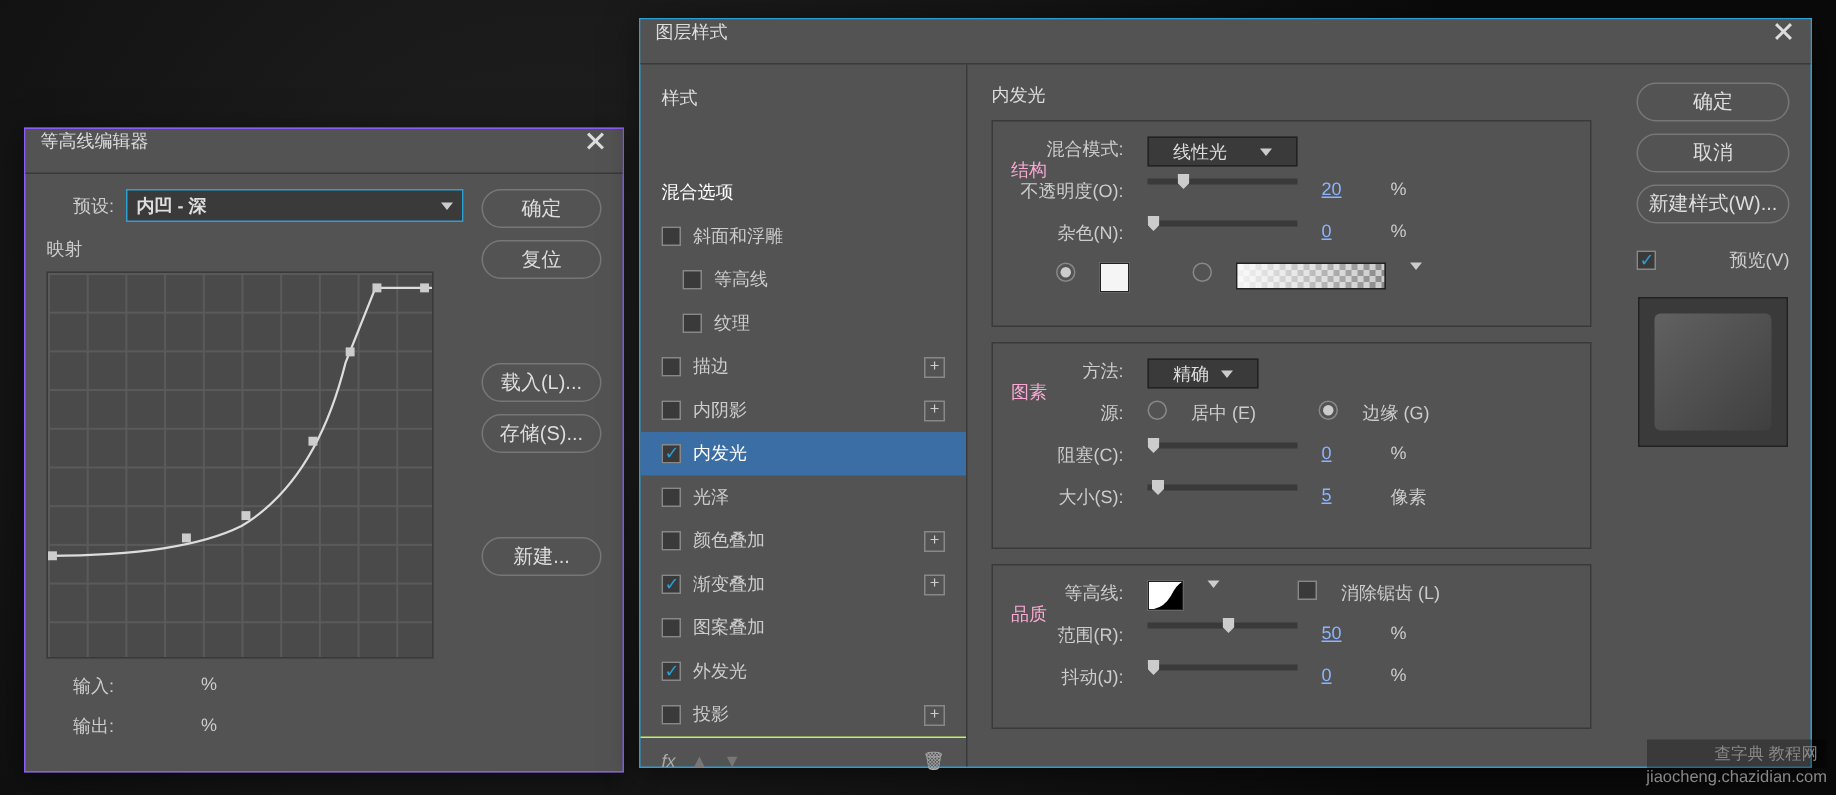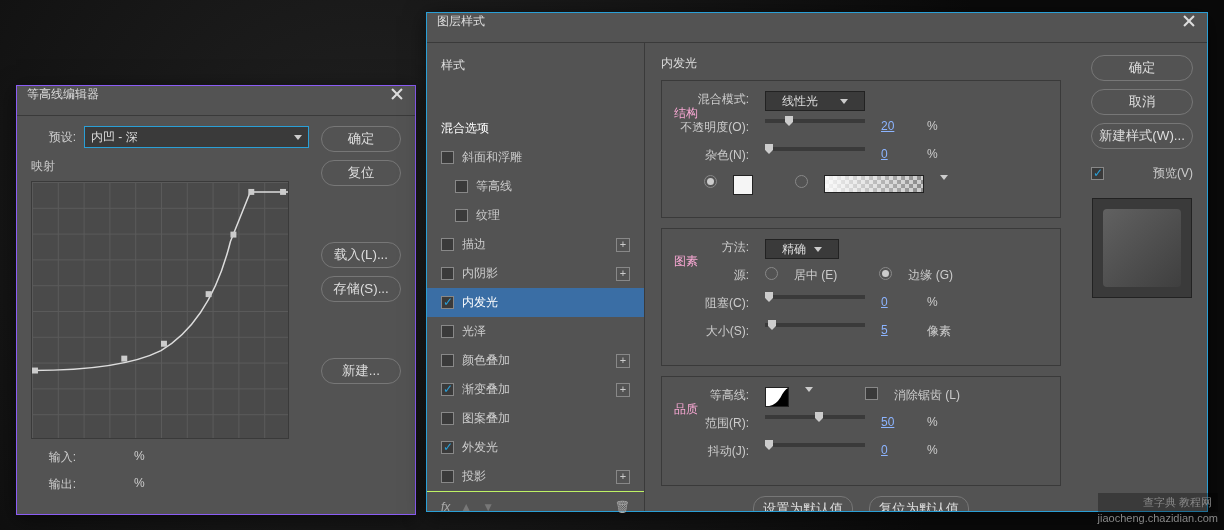--- a/index.html
+++ b/index.html
@@ -13,21 +13,21 @@
 .titlebar .close::before { transform: rotate(45deg); }
 .titlebar .close::after { transform: rotate(-45deg); }
 
 
 #contour-dialog { left: 16px; top: 85px; width: 400px; height: 430px; border: 1px solid #8b5cf6; }
 .contour-body { padding: 10px 14px; display: flex; gap: 12px; }
 .contour-left { flex: 1; }
 .contour-right { width: 80px; display: flex; flex-direction: column; gap: 8px; }
 .preset-row { display: flex; align-items: center; gap: 8px; margin-bottom: 10px; }
 .preset-row label { width: 45px; text-align: right; }
-.preset-select { flex: 1; background: #3a3a3a; border: 1px solid #2a9fd6; color: #ddd; height: 22px; padding: 0 6px; display: flex; align-items: center; justify-content: space-between; }
+.preset-select { flex: 1; background: #3a3a3a; border: 1px solid #2a9fd6; color: #ddd; height: 22px; padding: 0 6px; display: flex; align-items: center; justify-content: space-between; font-weight: bold; }
 .chevron-down { width: 0; height: 0; border-left: 4px solid transparent; border-right: 4px solid transparent; border-top: 5px solid #ccc; }
 .mapping-label { margin-bottom: 6px; }
 .curve-box { width: 258px; height: 258px; background: #4a4a4a; border: 1px solid #3a3a3a; position: relative; }
 .curve-grid { position: absolute; inset: 0; }
 .curve-grid::before { content: ""; position: absolute; inset: 0; background-image: linear-gradient(#5a5a5a 1px, transparent 1px), linear-gradient(90deg, #5a5a5a 1px, transparent 1px); background-size: 25.8px 25.8px; }
 .curve-path { position: absolute; inset: 0; }
 .io-row { display: flex; align-items: flex-start; gap: 8px; margin-top: 10px; }
 .io-row label { width: 45px; text-align: right; }
 .io-row .pct { margin-left: 50px; }
 .btn { background: #535353; border: 1px solid #777; border-radius: 14px; color: #ddd; height: 26px; cursor: pointer; display: flex; align-items: center; justify-content: center; }
@@ -302,24 +302,20 @@
         <div class="row">
           <label>抖动(J):</label>
           <div class="slider">
               <div class="thumb" style="left:0%"></div>
             </div>
           <span class="val">0</span>
           <span class="unit">%</span>
         </div>
       </div>
 
-      <div class="default-btns">
-        <button class="btn">设置为默认值</button>
-        <button class="btn">复位为默认值</button>
-      </div>
     </div>
 
     <div class="ls-col-actions">
       <button class="btn">确定</button>
       <button class="btn">取消</button>
       <button class="btn">新建样式(W)...</button>
       <div class="preview-row">
         <span class="chk checked"></span>
         <span>预览(V)</span>
       </div>

